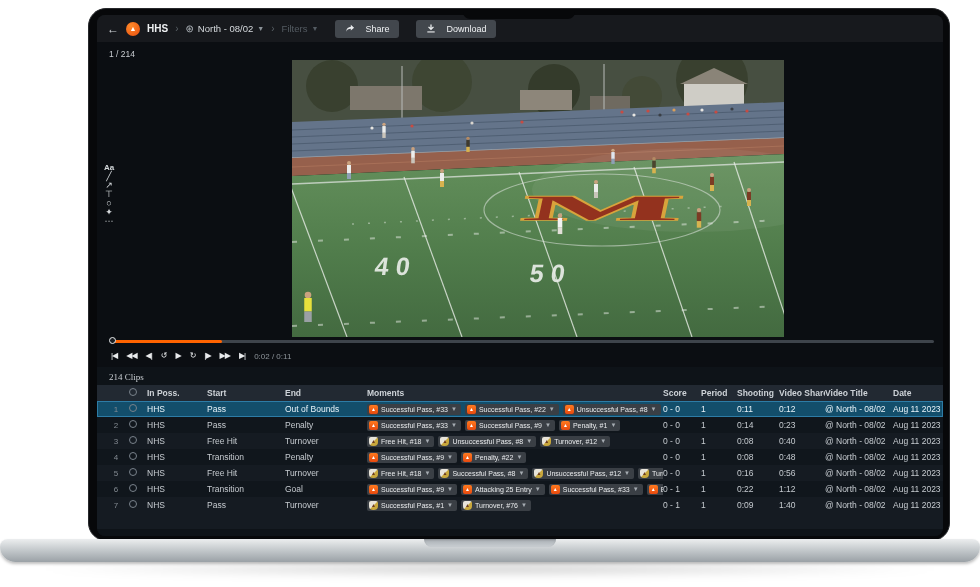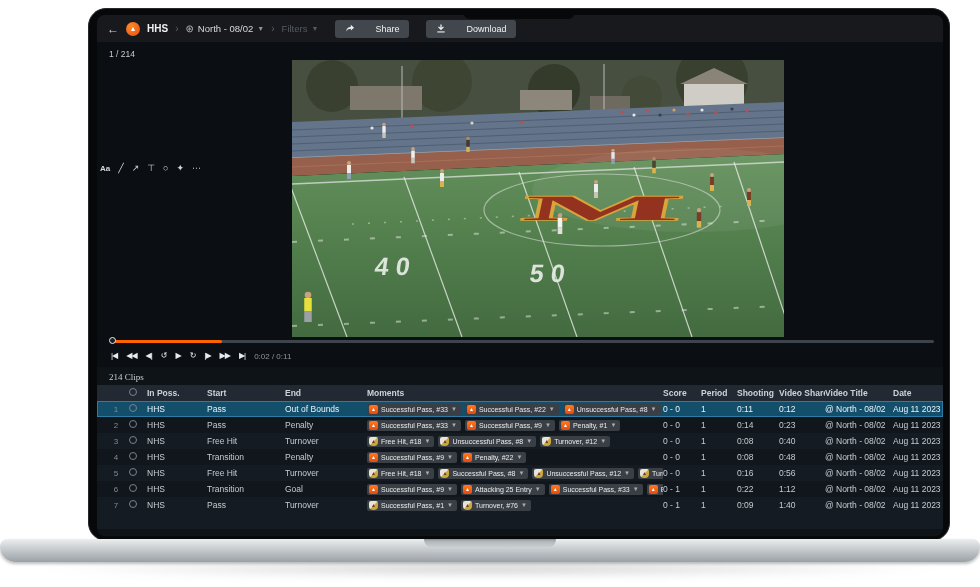--- a/index.html
+++ b/index.html
@@ -25,27 +25,27 @@
   .nav-sep{color:#596066;font-size:10px;}
   #back-arrow{color:#d0d4d8;font-size:12px;line-height:1;}
   #brand-logo{width:14px;height:14px;border-radius:50%;background:radial-gradient(circle at 35% 30%,#ff8a2a,#e84e0e);
     display:flex;align-items:center;justify-content:center;color:#fff;font-size:7px;flex:0 0 auto;}
   #team-label{font-weight:bold;font-size:10px;color:#eef0f2;}
   .crumb{display:flex;align-items:center;gap:4px;}
   .caret{font-size:7px;color:#8b9298;}
   #matchup-icon{color:#aeb4ba;font-size:10px;}
   #filters-btn{color:#545b62;}
   #filters-btn .caret{color:#545b62;}
-  .nav-btn{display:flex;align-items:center;gap:20px;background:#42474d;border-radius:3px;
+  .nav-btn{display:flex;align-items:center;gap:10px;background:#42474d;border-radius:3px;
     padding:4px 10px;font-size:9px;color:#f0f2f4;margin-left:10px;}
   .nav-btn svg{display:block;}
   
   #video-stage{left:0;top:27px;width:100%;height:325px;background:#0b0e12;}
   #clip-counter{left:12px;top:7px;font-size:8.5px;color:#c9cdd1;}
-  #annotation-toolbar{left:3px;top:122px;width:18px;display:flex;flex-direction:row;gap:8px;
+  #annotation-toolbar{left:3px;top:122px;width:18px;display:flex;flex-direction:column;
     align-items:center;color:#d4d8db;}
   .tool{font-size:9px;line-height:1;}
   .tool:first-child{font-size:8px;font-weight:bold;}
   #video-frame{left:195px;top:18px;width:492px;height:277px;background:#000;overflow:hidden;}
   #video-frame svg{display:block;}
   
   #playback-progress{left:14px;top:298px;width:823px;height:3px;background:#3e444b;border-radius:2px;}
   #progress-fill{left:0;top:0;height:3px;background:#ff6300;border-radius:2px;}
   #progress-knob{left:-2px;top:-3px;width:7px;height:7px;border:1.5px solid #e9ebec;border-radius:50%;
     background:#1a1d21;box-sizing:border-box;}

